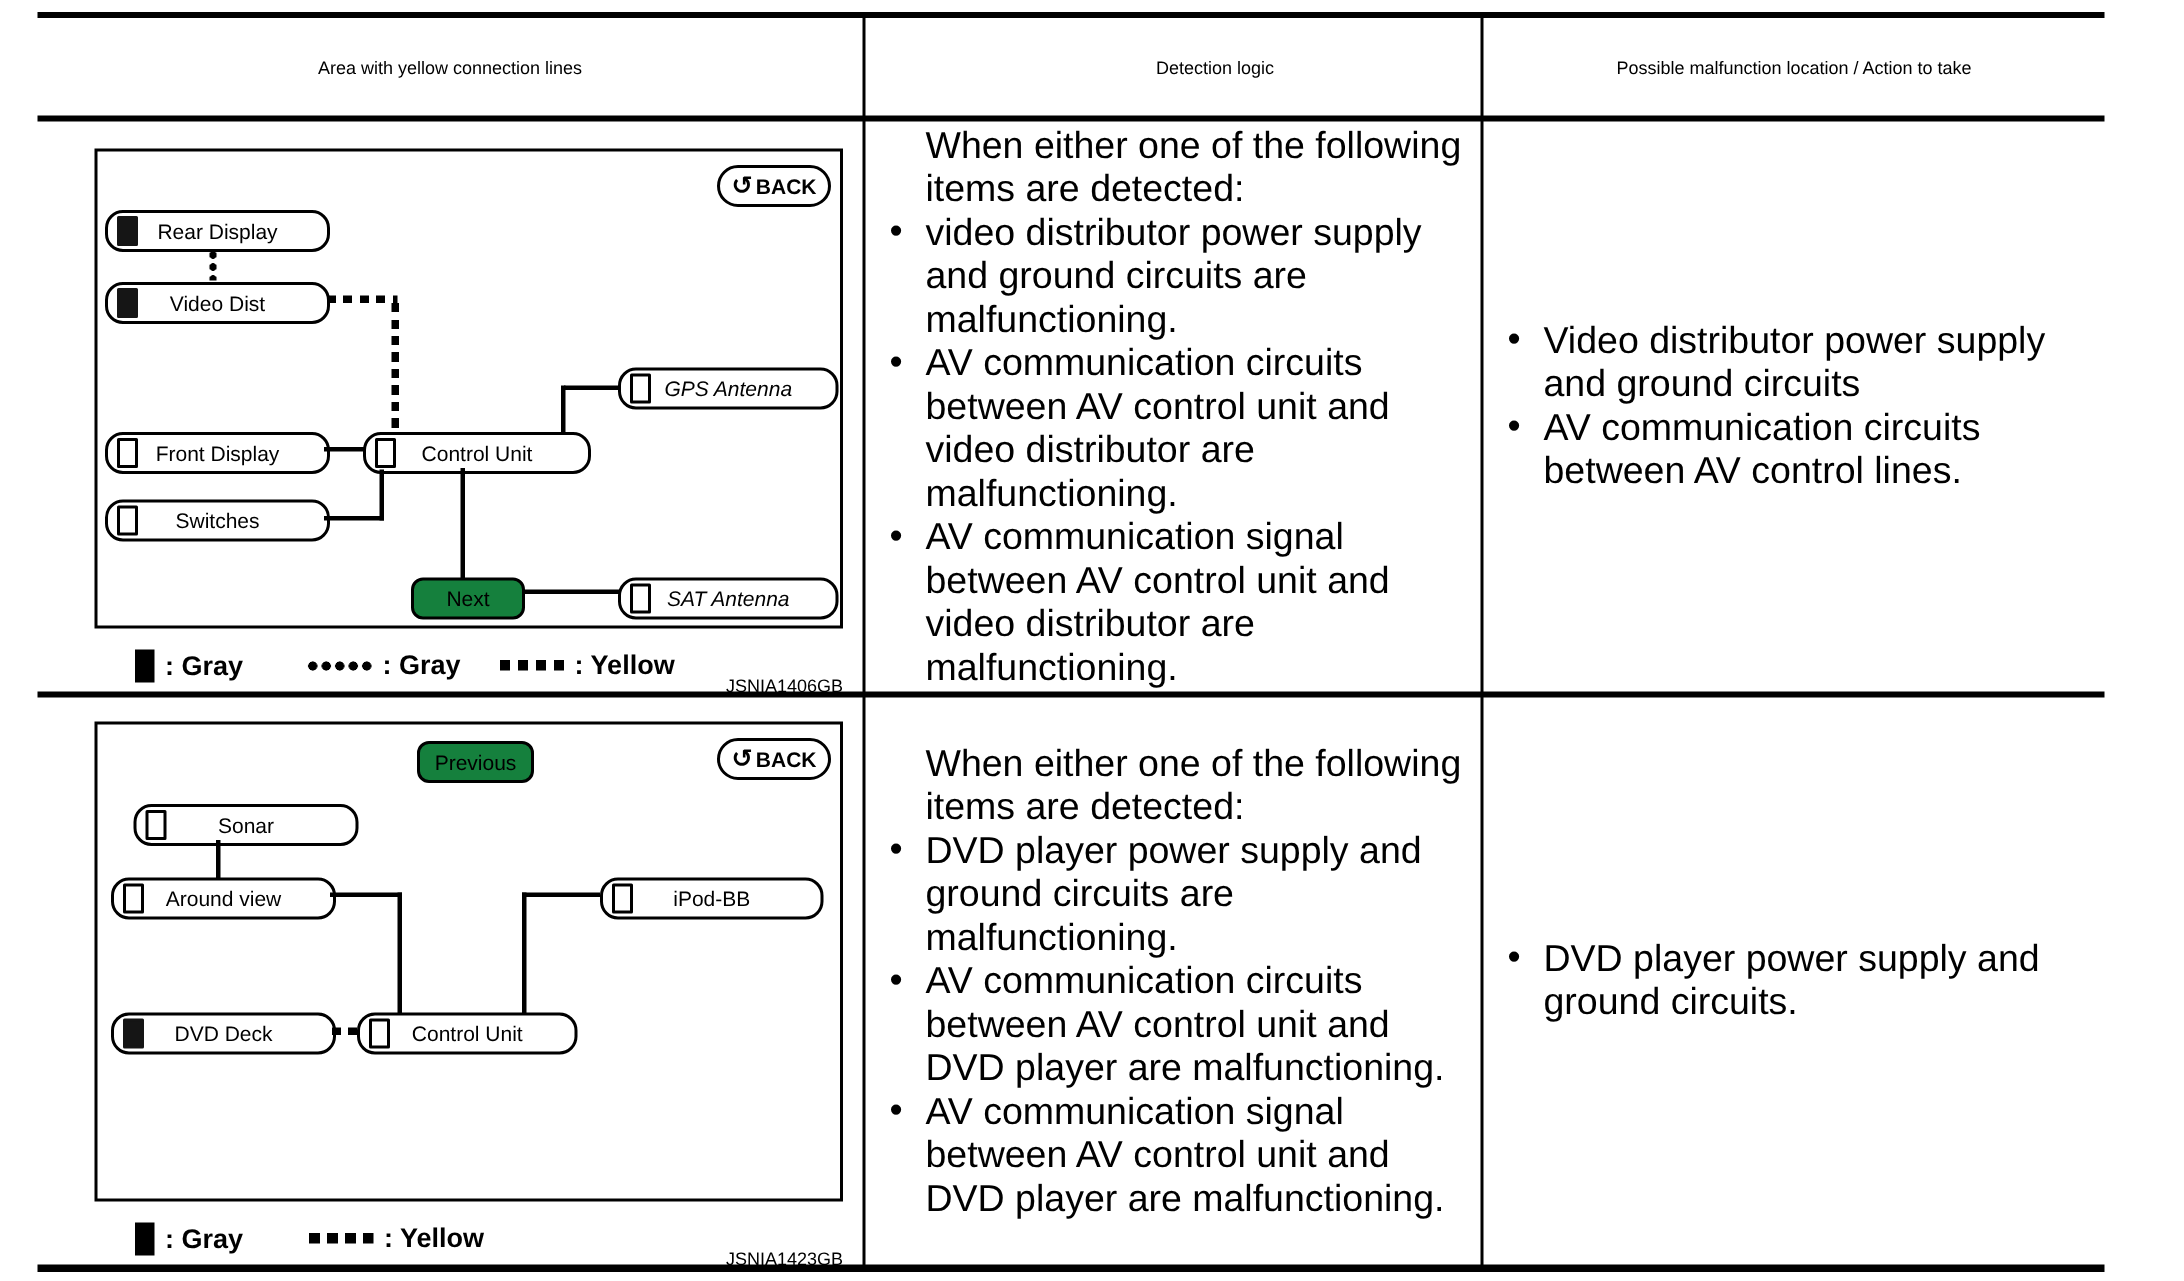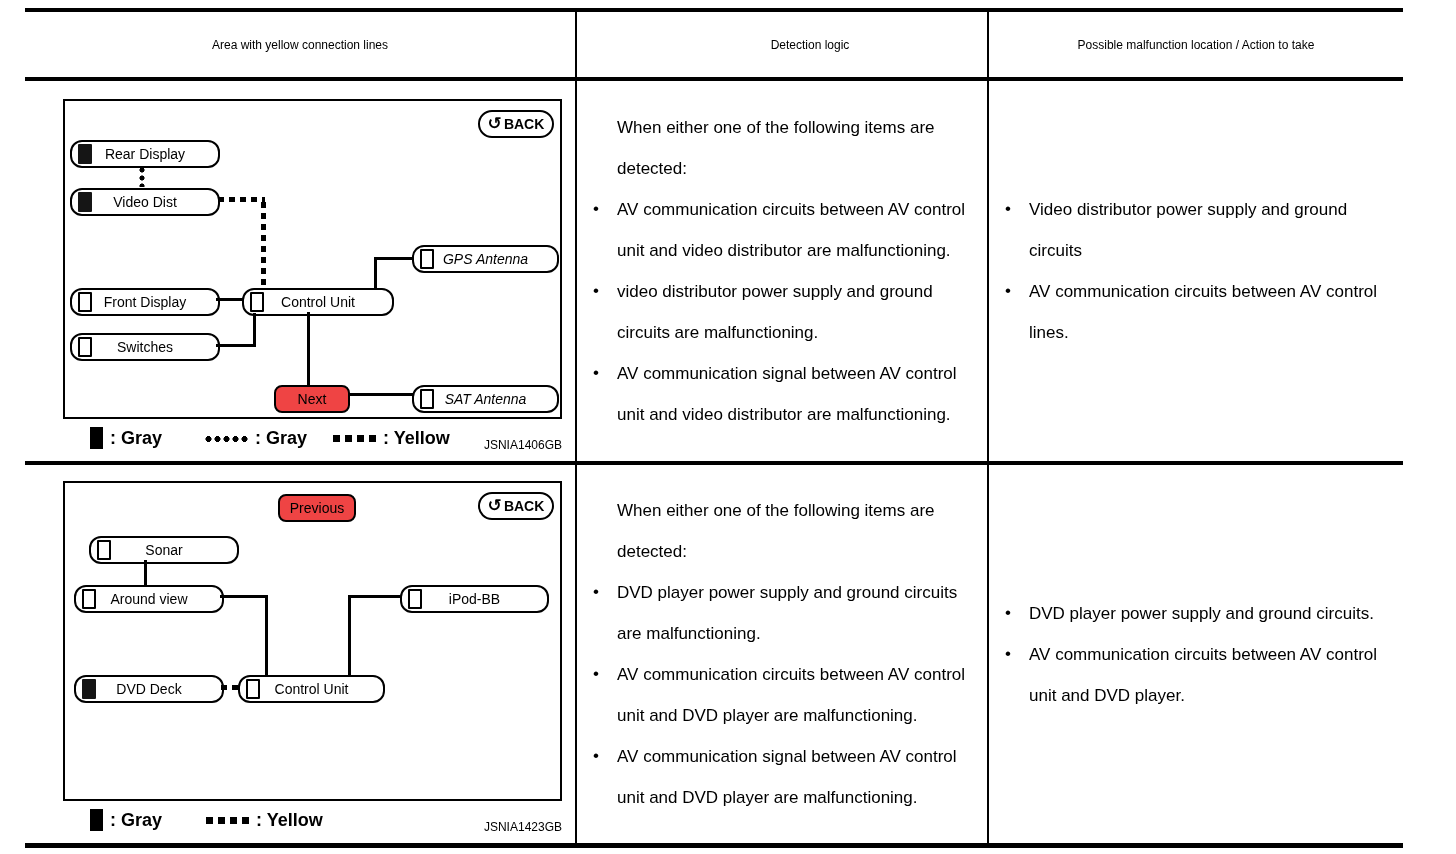--- a/index.html
+++ b/index.html
@@ -5,43 +5,43 @@
   html,body{margin:0;padding:0;background:#fff;width:1456px;height:854px;position:relative;
     font-family:"Liberation Sans","DejaVu Sans",sans-serif;color:#000;}
   
   .hline{position:absolute;left:25px;width:1378px;background:#000;}
   .vline{position:absolute;top:8px;height:839px;width:2px;background:#000;}
   
   .hcell{position:absolute;top:12px;height:65px;display:flex;align-items:center;justify-content:center;
     text-align:center;font-size:12px;line-height:24px;}
   
   .cell{position:absolute;display:flex;flex-direction:column;justify-content:center;}
-  .tb{padding-left:40px;padding-right:8px;font-size:17px;line-height:41px;}
+  .tb{padding-left:40px;padding-right:8px;font-size:25px;line-height:29px;}
   .bullet{position:relative;}
   .bullet::before{content:"\2022";position:absolute;left:-24px;top:-1px;}
   
   .panel{position:absolute;width:495px;height:316px;border:2px solid #000;background:#fff;}
   .node{position:absolute;height:24px;border:2px solid #000;border-radius:12px;background:#fff;
     display:flex;align-items:center;justify-content:center;font-size:14px;}
   .sq{position:absolute;left:6px;top:50%;transform:translateY(-50%);width:10px;height:16px;
     border:2px solid #000;background:#fff;border-radius:1px;}
   .sq.dark{background:#151515;border-color:#151515;}
-  .btn{position:absolute;height:24px;border:2px solid #000;border-radius:8px;background:#ef4444;
+  .btn{position:absolute;height:24px;border:2px solid #000;border-radius:8px;background:#15803d;
     display:flex;align-items:center;justify-content:center;font-size:14px;}
   .backbtn{position:absolute;height:24px;border:2px solid #000;border-radius:14px;background:#fff;
     display:flex;align-items:center;justify-content:center;font-size:14px;font-weight:bold;gap:2px;}
   .backbtn .ric{font-size:17px;font-weight:bold;line-height:1;transform:translateY(-1px);}
   .line{position:absolute;background:#000;}
   .vdots{position:absolute;width:6px;background-image:radial-gradient(circle,#000 2.4px,transparent 2.7px);
     background-size:6px 8px;background-repeat:repeat-y;}
   .hdash{position:absolute;height:5px;background-image:repeating-linear-gradient(to right,#000 0 6px,transparent 6px 11px);}
   .vdash{position:absolute;width:5px;background-image:repeating-linear-gradient(to bottom,#000 0 6px,transparent 6px 11px);}
   
-  .legend{position:absolute;width:499px;height:28px;display:flex;align-items:flex-end;
-    font-size:18px;font-weight:bold;}
+  .legend{position:absolute;width:499px;height:28px;display:flex;align-items:flex-start;
+    font-size:18px;font-weight:bold;margin-top:12px;}
   .lg-item{display:flex;align-items:center;gap:7px;}
   .lg-bar{width:13px;height:22px;background:#000;}
   .lg-dots{width:44px;height:8px;background-image:radial-gradient(circle,#000 2.9px,transparent 3.2px);
     background-size:9px 8px;background-repeat:repeat-x;}
   .lg-dash{width:43px;height:7px;background-image:repeating-linear-gradient(to right,#000 0 7px,transparent 7px 12px);}
   .imgcode{margin-left:auto;font-size:12px;font-weight:normal;align-self:flex-end;transform:translateY(3px);}
 </style>
 </head>
 <body>
 
@@ -124,22 +124,22 @@
   <div class="lg-item" style="margin-left:26px;">
     <span class="lg-dash"></span>
     <span>: Yellow</span>
   </div>
   <span class="imgcode">JSNIA1406GB</span>
 </div>
 
 <div class="cell" style="left:577px;top:81px;width:410px;height:380px;">
   <div class="tb">
     <div>When either one of the following items are detected:</div>
+    <div class="bullet">video distributor power supply and ground circuits are malfunctioning.</div>
     <div class="bullet">AV communication circuits between AV control unit and video distributor are malfunctioning.</div>
-    <div class="bullet">video distributor power supply and ground circuits are malfunctioning.</div>
     <div class="bullet">AV communication signal between AV control unit and video distributor are malfunctioning.</div>
   </div>
 </div>
 
 <div class="cell" style="left:989px;top:81px;width:414px;height:380px;">
   <div class="tb">
     <div class="bullet">Video distributor power supply and ground circuits</div>
     <div class="bullet">AV communication circuits between AV control lines.</div>
   </div>
 </div>
@@ -199,15 +199,14 @@
     <div>When either one of the following items are detected:</div>
     <div class="bullet">DVD player power supply and ground circuits are malfunctioning.</div>
     <div class="bullet">AV communication circuits between AV control unit and DVD player are malfunctioning.</div>
     <div class="bullet">AV communication signal between AV control unit and DVD player are malfunctioning.</div>
   </div>
 </div>
 
 <div class="cell" style="left:989px;top:465px;width:414px;height:378px;">
   <div class="tb">
     <div class="bullet">DVD player power supply and ground circuits.</div>
-    <div class="bullet">AV communication circuits between AV control unit and DVD player.</div>
   </div>
 </div>
 
 </body></html>

